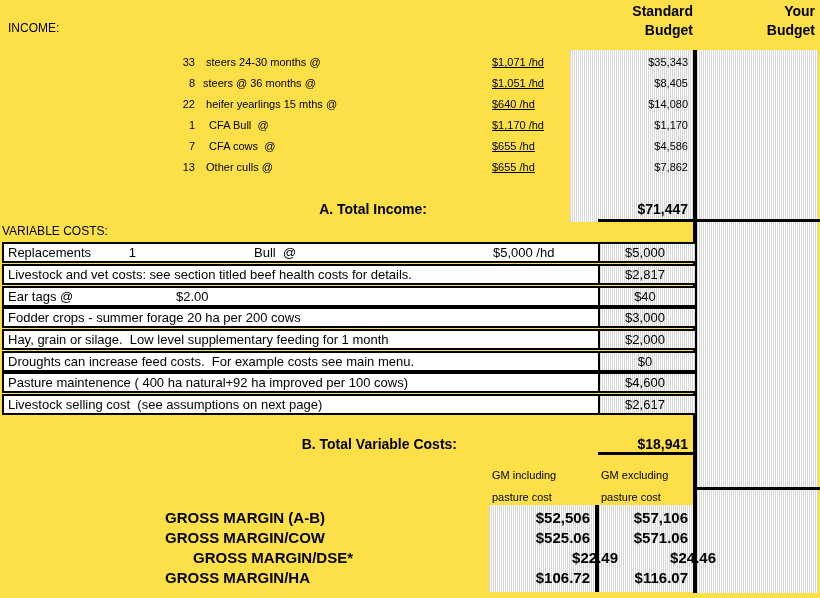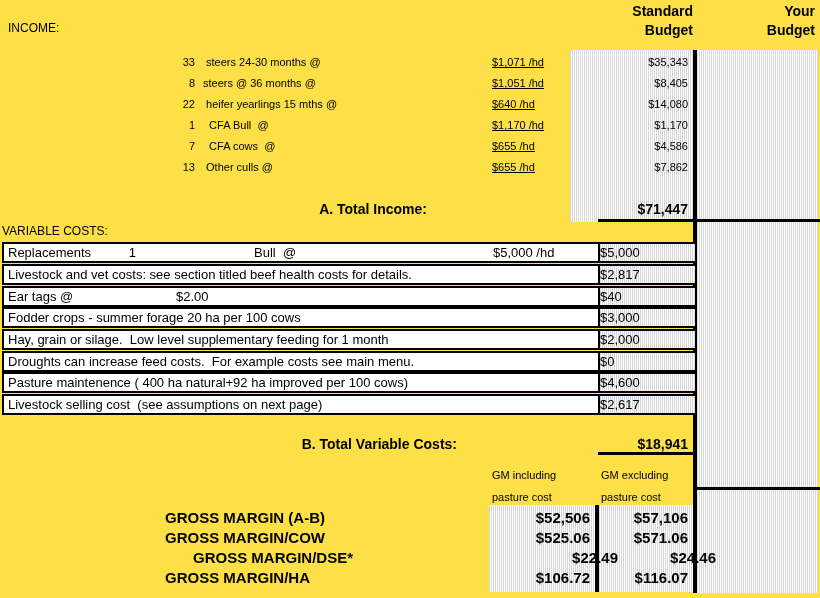--- a/index.html
+++ b/index.html
@@ -30,21 +30,21 @@
   .tot-row .amt { position:absolute; left:565px; width:123px; text-align:right; }
   
   .vc-row {
     position:absolute; left:2px; width:695px; height:21px;
     border:2px solid #000; background:#fff; font-size:13px;
   }
   .vc-desc { position:absolute; left:4px; top:0; line-height:17px; white-space:pre; }
   .vc-sub  { position:absolute; top:0; line-height:17px; white-space:pre; }
   .vc-val {
     position:absolute; top:-2px; right:-2px; width:99px; height:21px;
-    border:2px solid #000; line-height:17px; text-align:left; padding-right:5px;
+    border:2px solid #000; line-height:17px; text-align:center; padding-right:5px;
     background-color:#fff;
     background-image:repeating-linear-gradient(90deg,#d6d6d6 0,#d6d6d6 1px,#ffffff 1px,#ffffff 2px);
   }
   
   .gm-h { position:absolute; font-size:11px; line-height:13px; }
   .gm-row { position:absolute; left:0; width:820px; height:20px; line-height:20px; font-size:15px; font-weight:bold; }
   .gm-row .lbl  { position:absolute; left:165px; }
   .gm-row .v1   { position:absolute; left:480px; width:110px; text-align:right; }
   .gm-row .v2   { position:absolute; left:599px; width:89px; text-align:right; }
 </style>
@@ -124,21 +124,21 @@
   <div class="vc-row" style="top:264px;">
     <span class="vc-desc">Livestock and vet costs: see section titled beef health costs for details.</span>
     <span class="vc-val">$2,817</span>
   </div>
   <div class="vc-row" style="top:286px;">
     <span class="vc-desc">Ear tags @</span>
     <span class="vc-sub" style="left:172px;">$2.00</span>
     <span class="vc-val">$40</span>
   </div>
   <div class="vc-row" style="top:307px;">
-    <span class="vc-desc">Fodder crops - summer forage 20 ha per 100 cows</span>
+    <span class="vc-desc">Fodder crops - summer forage 20 ha per 200 cows</span>
     <span class="vc-val">$3,000</span>
   </div>
   <div class="vc-row" style="top:329px;">
     <span class="vc-desc">Hay, grain or silage.  Low level supplementary feeding for 1 month</span>
     <span class="vc-val">$2,000</span>
   </div>
   <div class="vc-row" style="top:351px;">
     <span class="vc-desc">Droughts can increase feed costs.  For example costs see main menu.</span>
     <span class="vc-val">$0</span>
   </div>

